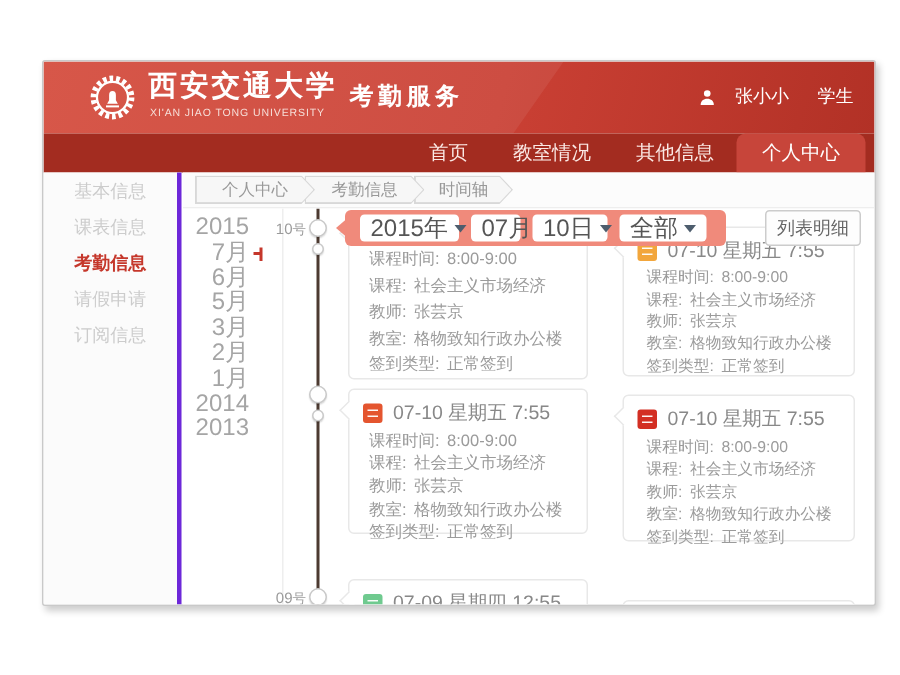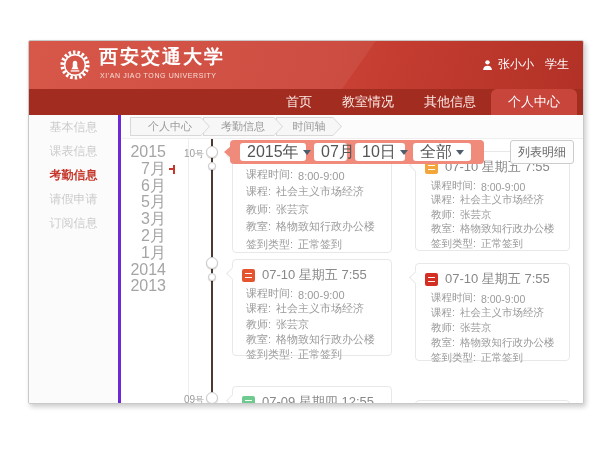--- a/index.html
+++ b/index.html
@@ -15,21 +15,21 @@
   header{position:absolute;left:0;top:0;width:100%;height:48px;overflow:hidden;
          background:linear-gradient(105deg,#d44b3c 0%,#ca4034 55%,#b23126 100%)}
   .shine{position:absolute;top:-12px;bottom:-12px;left:-70px;width:400px;
          background:rgba(255,255,255,0.07);transform:skewX(-35deg)}
   .logo{position:absolute;left:30px;top:8px;width:32px;height:32px}
   .brand-cn{position:absolute;left:70px;top:3px;font-size:19px;font-weight:bold;
             color:#fff;letter-spacing:2px;font-family:"DejaVu Serif",serif;white-space:nowrap}
   .brand-en{position:absolute;left:71px;top:31px;font-size:7px;color:#f6ded8;letter-spacing:0.6px;white-space:nowrap}
   .app-title{position:absolute;left:204px;top:13px;font-size:16px;font-weight:bold;
              color:#fff;letter-spacing:3px;white-space:nowrap}
-  .user{position:absolute;right:14px;top:15px;display:flex;align-items:center;gap:5px;
+  .user{position:absolute;right:14px;top:15px;display:flex;align-items:center;gap:13px;
         color:#fff;font-size:12px;cursor:pointer;white-space:nowrap}
   .user .role{margin-left:6px}
 
   
   nav{position:absolute;left:0;top:48px;width:100%;height:26px;background:#a32c20;
       display:flex;justify-content:flex-end;padding-right:6px}
   .tab{line-height:26px;padding:0 15px;font-size:13px;color:#fbe9e5;cursor:pointer;white-space:nowrap}
   .tab.active{background:#c7453a;border-radius:6px 6px 0 0;padding:0 17px;color:#fff}
 
   
@@ -92,21 +92,21 @@
   .card{position:absolute;background:#fff;border:1px solid #e8e8e8;border-radius:4px;cursor:pointer}
   .card::before{content:"";position:absolute;left:-5px;top:9px;width:8px;height:8px;background:#fff;
         border-left:1px solid #e8e8e8;border-bottom:1px solid #e8e8e8;transform:rotate(45deg)}
   .card-head{display:flex;align-items:center;gap:7px;padding:6px 0 2px 9px;font-size:13px;
         color:#888;white-space:nowrap}
   .sicon{width:13px;height:13px;border-radius:2px;display:flex;align-items:center;
         justify-content:center;flex:none}
   .sicon i{display:block;width:7px;height:5px;border-top:1.5px solid rgba(255,255,255,0.95);
         border-bottom:1.5px solid rgba(255,255,255,0.95)}
   .card-body{padding-left:15px}
-  .field{display:flex;align-items:flex-end;white-space:nowrap;color:#9b9b9b}
+  .field{display:flex;align-items:center;white-space:nowrap;color:#9b9b9b}
   .f-label{margin-right:5px;flex:none}
 
   #card-r1l{left:110px;top:2px;width:160px;height:112px;padding:22px 0 0 13px}
   #card-r1l .field{height:17.5px;font-size:11px}
   #card-r1r{left:293px;top:12px;width:155px;height:100px}
   #card-r1r .field{height:14.6px;font-size:10.5px}
   #card-r2l{left:110px;top:120px;width:160px;height:97px}
   #card-r2l .field{height:15.2px;font-size:11px}
   #card-r2l .card-body{padding-left:13px}
   #card-r2r{left:293px;top:124px;width:155px;height:98px}
@@ -123,20 +123,21 @@
   <header>
     <div class="shine"></div>
     <svg class="logo" viewBox="0 0 34 34">
       <circle cx="17" cy="17" r="13.5" fill="none" stroke="#ffffff" stroke-width="4" stroke-dasharray="2.6 2.1"></circle>
       <circle cx="17" cy="17" r="11" fill="none" stroke="#ffffff" stroke-width="1.6"></circle>
       <path d="M13.2 21.5 h7.6 l-1.4-2.6 v-3.6 a2.4 2.9 0 0 0 -4.8 0 v3.6 z" fill="#ffffff"></path>
       <rect x="12.4" y="22.6" width="9.2" height="1.4" fill="#ffffff"></rect>
     </svg>
     <div class="brand-cn">西安交通大学</div>
     <div class="brand-en">XI'AN JIAO TONG UNIVERSITY</div>
+    <div class="app-title">考勤服务</div>
     <div class="user">
       <svg width="11" height="12" viewBox="0 0 12 13">
         <circle cx="6" cy="3.6" r="2.4" fill="#ffffff"></circle>
         <path d="M1.2 12 c0-3 2.1-4.6 4.8-4.6 s4.8 1.6 4.8 4.6 z" fill="#ffffff"></path>
       </svg>
       <span>张小小</span>
       <span class="role">学生</span>
     </div>
   </header>
 

